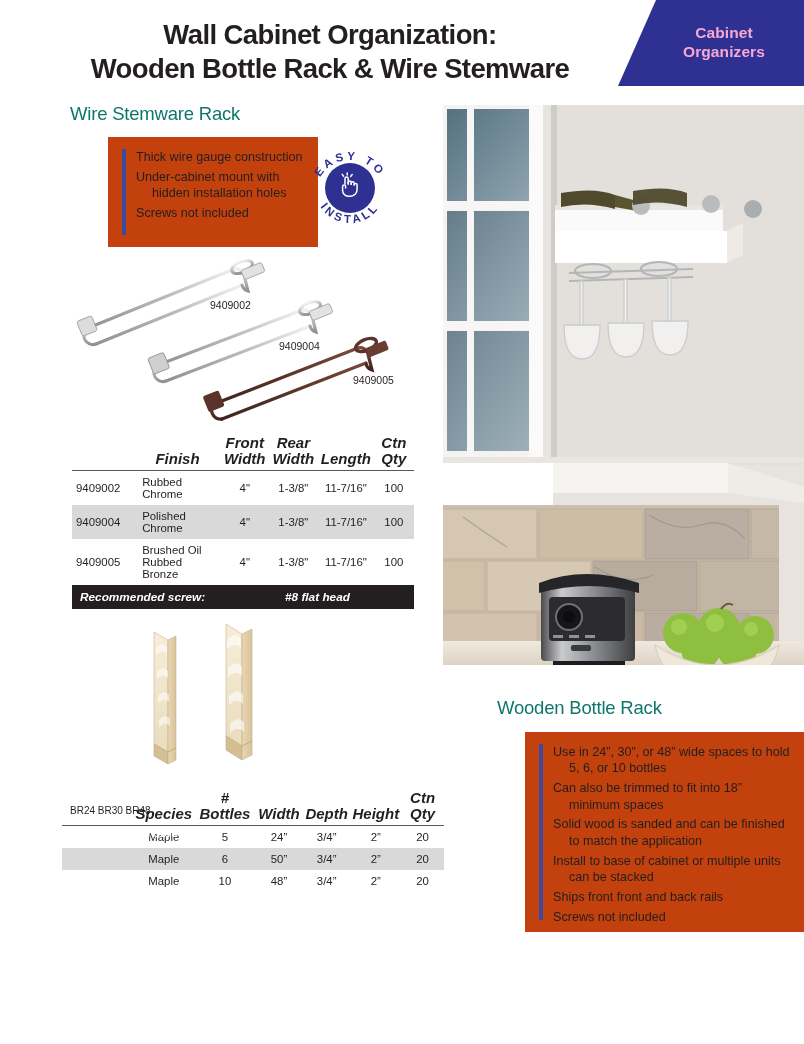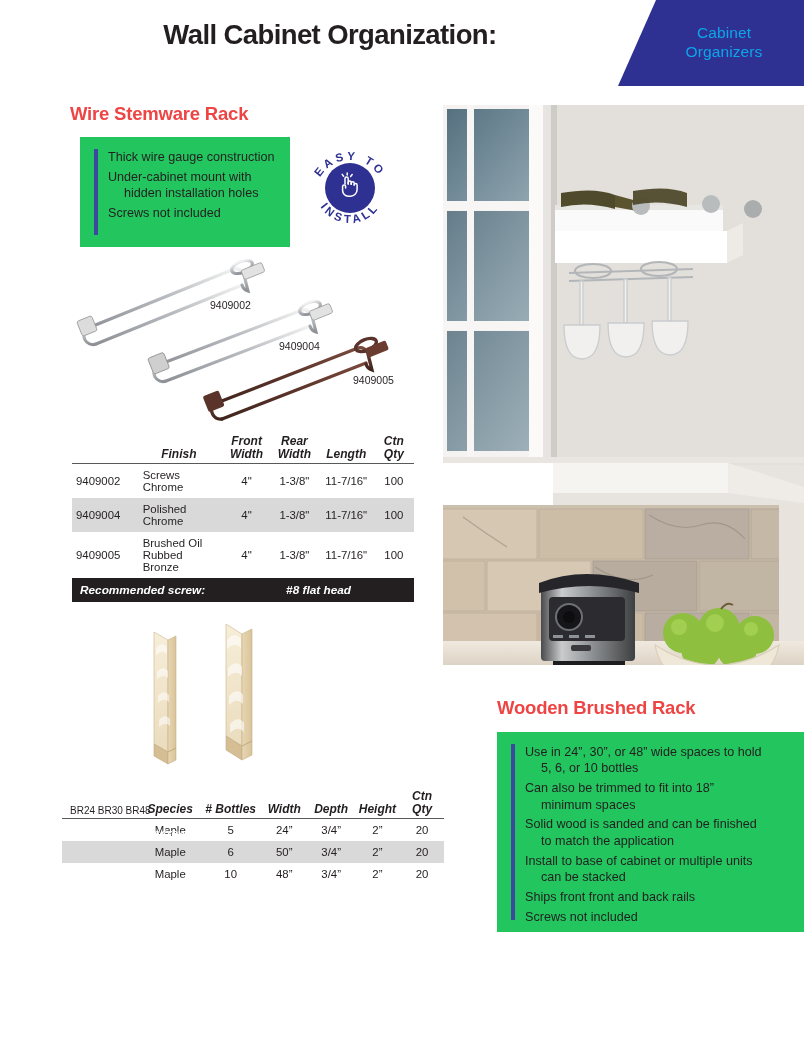--- a/index.html
+++ b/index.html
@@ -16,41 +16,41 @@
   .header { position: absolute; left: 0; top: 0; width: 804px; height: 92px; }
   .corner-tab {
     position: absolute; right: 0; top: 0; width: 186px; height: 86px;
     background: #2e3192;
     clip-path: polygon(38px 0, 186px 0, 186px 86px, 0 86px);
     display: flex; flex-direction: column;
     align-items: center; justify-content: center;
     padding-left: 26px;
   }
   .corner-tab span {
-    color: #0ea5e9; font-weight: normal; font-size: 15.5px;
+    color: #f9a8d4; font-weight: bold; font-size: 15.5px;
     line-height: 1.22; letter-spacing: .1px; white-space: nowrap;
   }
   .page-title {
     position: absolute; left: 0; top: 18px; width: 660px;
     text-align: center; font-weight: bold;
     font-size: 27.5px; line-height: 1.22;
     letter-spacing: -.6px; color: #231f20;
   }
   .page-title .l2 { display: block; }
 
   
   .sec-head {
-    position: absolute; color: #ef4444;
-    font-weight: bold; font-size: 18.5px; letter-spacing: -.2px;
+    position: absolute; color: #0f766e;
+    font-weight: normal; font-size: 18.5px; letter-spacing: -.2px;
   }
   #h-stem { left: 70px; top: 103px; }
   #h-bottle { left: 497px; top: 697px; }
 
   
-  .feat-box { position: absolute; background: #22c55e; }
+  .feat-box { position: absolute; background: #c2410c; margin-left: 28px; }
   .feat-box .bar {
     position: absolute; left: 14px; top: 12px; bottom: 12px;
     width: 3.5px; background: #3b4a9e;
   }
   .feat-box ul { list-style: none; }
   .feat-box li {
     font-size: 12.6px; line-height: 1.30; color: #231f20;
     padding-left: 16px; text-indent: -16px; margin-bottom: 3.5px;
   }
   #feat-stem { left: 80px; top: 137px; width: 210px; height: 110px; }
@@ -67,21 +67,21 @@
   #photo-racks   { left: 62px;  top: 252px; width: 358px; height: 170px; }
   #photo-wood    { left: 140px; top: 618px; width: 205px; height: 160px; }
 
   
   .spec { position: absolute; border-collapse: collapse; }
   .spec th, .spec td {
     font-size: 11.4px; color: #231f20; text-align: center;
     padding: 5px 2px; vertical-align: middle;
   }
   .spec th {
-    font-style: italic; font-weight: bold; font-size: 12px;
+    font-style: italic; font-weight: bold; font-size: 15px;
     vertical-align: bottom; padding-bottom: 3px; line-height: 1.06;
     border-bottom: 1.6px solid #58595b;
   }
   .spec td.sku { text-align: left; padding-left: 4px; white-space: nowrap; }
   .spec td.finish { text-align: left; padding-left: 8px; }
   .spec tr.alt td { background: #d9d9d9; }
   .spec tr.screw td {
     background: #231f20; color: #ffffff;
     font-style: italic; font-weight: bold; font-size: 11.8px;
     padding: 5px 8px; height: 22px;
@@ -106,20 +106,21 @@
   .footer { position: absolute; left: 0; top: 955px; width: 804px; height: 89px; }
 </style>
 </head>
 <body>
 
 <div class="page">
 
   <div class="header">
     <div class="page-title">
       <span>Wall Cabinet Organization:</span>
+      <span class="l2">Wooden Bottle Rack &amp; Wire Stemware</span>
     </div>
     <div class="corner-tab">
       <span>Cabinet</span>
       <span>Organizers</span>
     </div>
   </div>
 
   <div class="sec-head" id="h-stem">Wire Stemware Rack</div>
 
   <div class="feat-box" id="feat-stem">
@@ -220,21 +221,21 @@
         <th><span>Finish</span></th>
         <th><span>Front</span><br><span>Width</span></th>
         <th><span>Rear</span><br><span>Width</span></th>
         <th><span>Length</span></th>
         <th><span>Ctn Qty</span></th>
       </tr>
     </thead>
     <tbody>
       <tr>
         <td class="sku">9409002</td>
-        <td class="finish">Screws Chrome</td>
+        <td class="finish">Rubbed Chrome</td>
         <td>4"</td>
         <td>1-3/8"</td>
         <td>11-7/16"</td>
         <td>100</td>
       </tr>
       <tr class="alt">
         <td class="sku">9409004</td>
         <td class="finish" style="white-space:normal;width:92px">Polished Chrome</td>
         <td>4"</td>
         <td>1-3/8"</td>
@@ -345,21 +346,21 @@
         <td>3/4”</td>
         <td>2”</td>
         <td>20</td>
       </tr>
     </tbody>
   </table>
 
   <div class="overlay-txt" style="left:70px; top:805px;">BR24 BR30 BR48</div>
   <div class="overlay-screw" style="left:66px; top:826px;">Recommended screw:</div>
 
-  <div class="sec-head" id="h-bottle">Wooden Brushed Rack</div>
+  <div class="sec-head" id="h-bottle">Wooden Bottle Rack</div>
 
   <div class="feat-box" id="feat-bottle">
     <div class="bar"></div>
     <ul>
       <li>Use in 24”, 30”, or 48” wide spaces to hold 5, 6, or 10 bottles</li>
       <li>Can also be trimmed to fit into 18” minimum spaces</li>
       <li>Solid wood is sanded and can be finished to match the application</li>
       <li>Install to base of cabinet or multiple units can be stacked</li>
       <li>Ships front front and back rails</li>
       <li>Screws not included</li>

